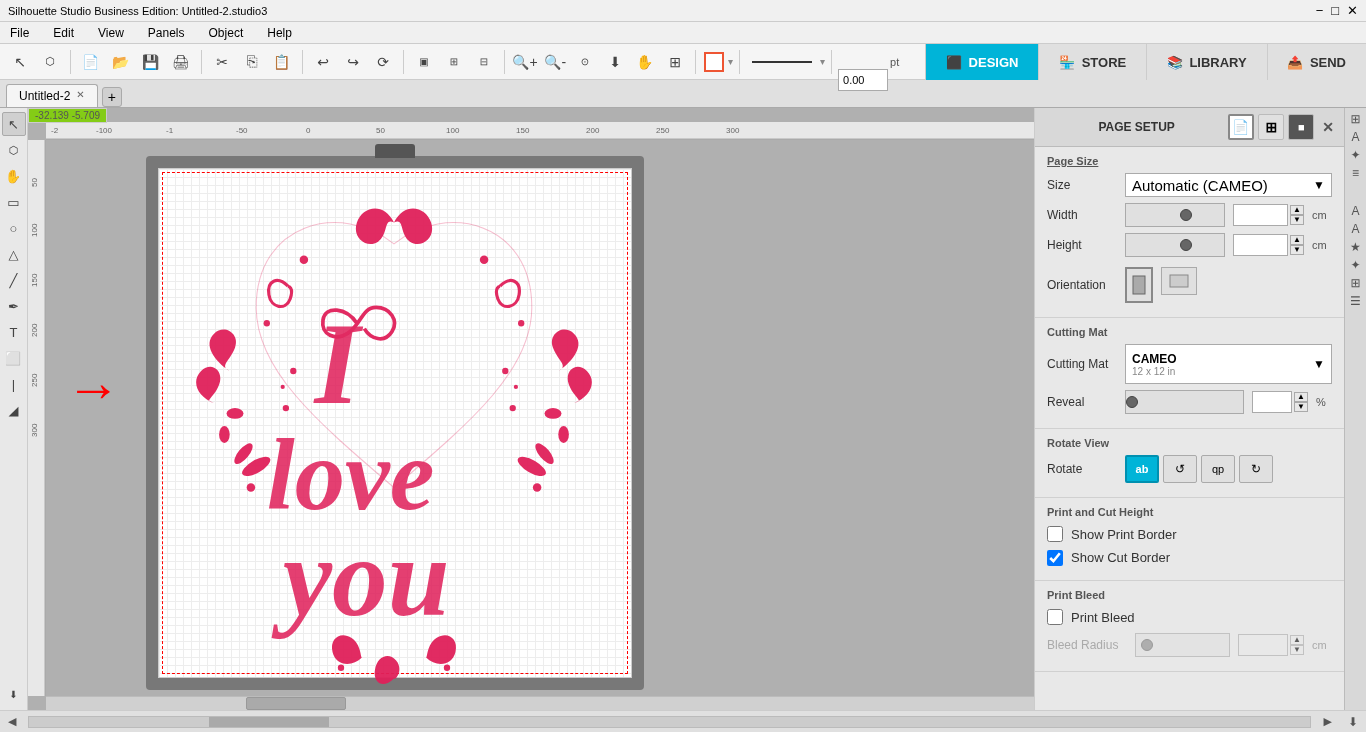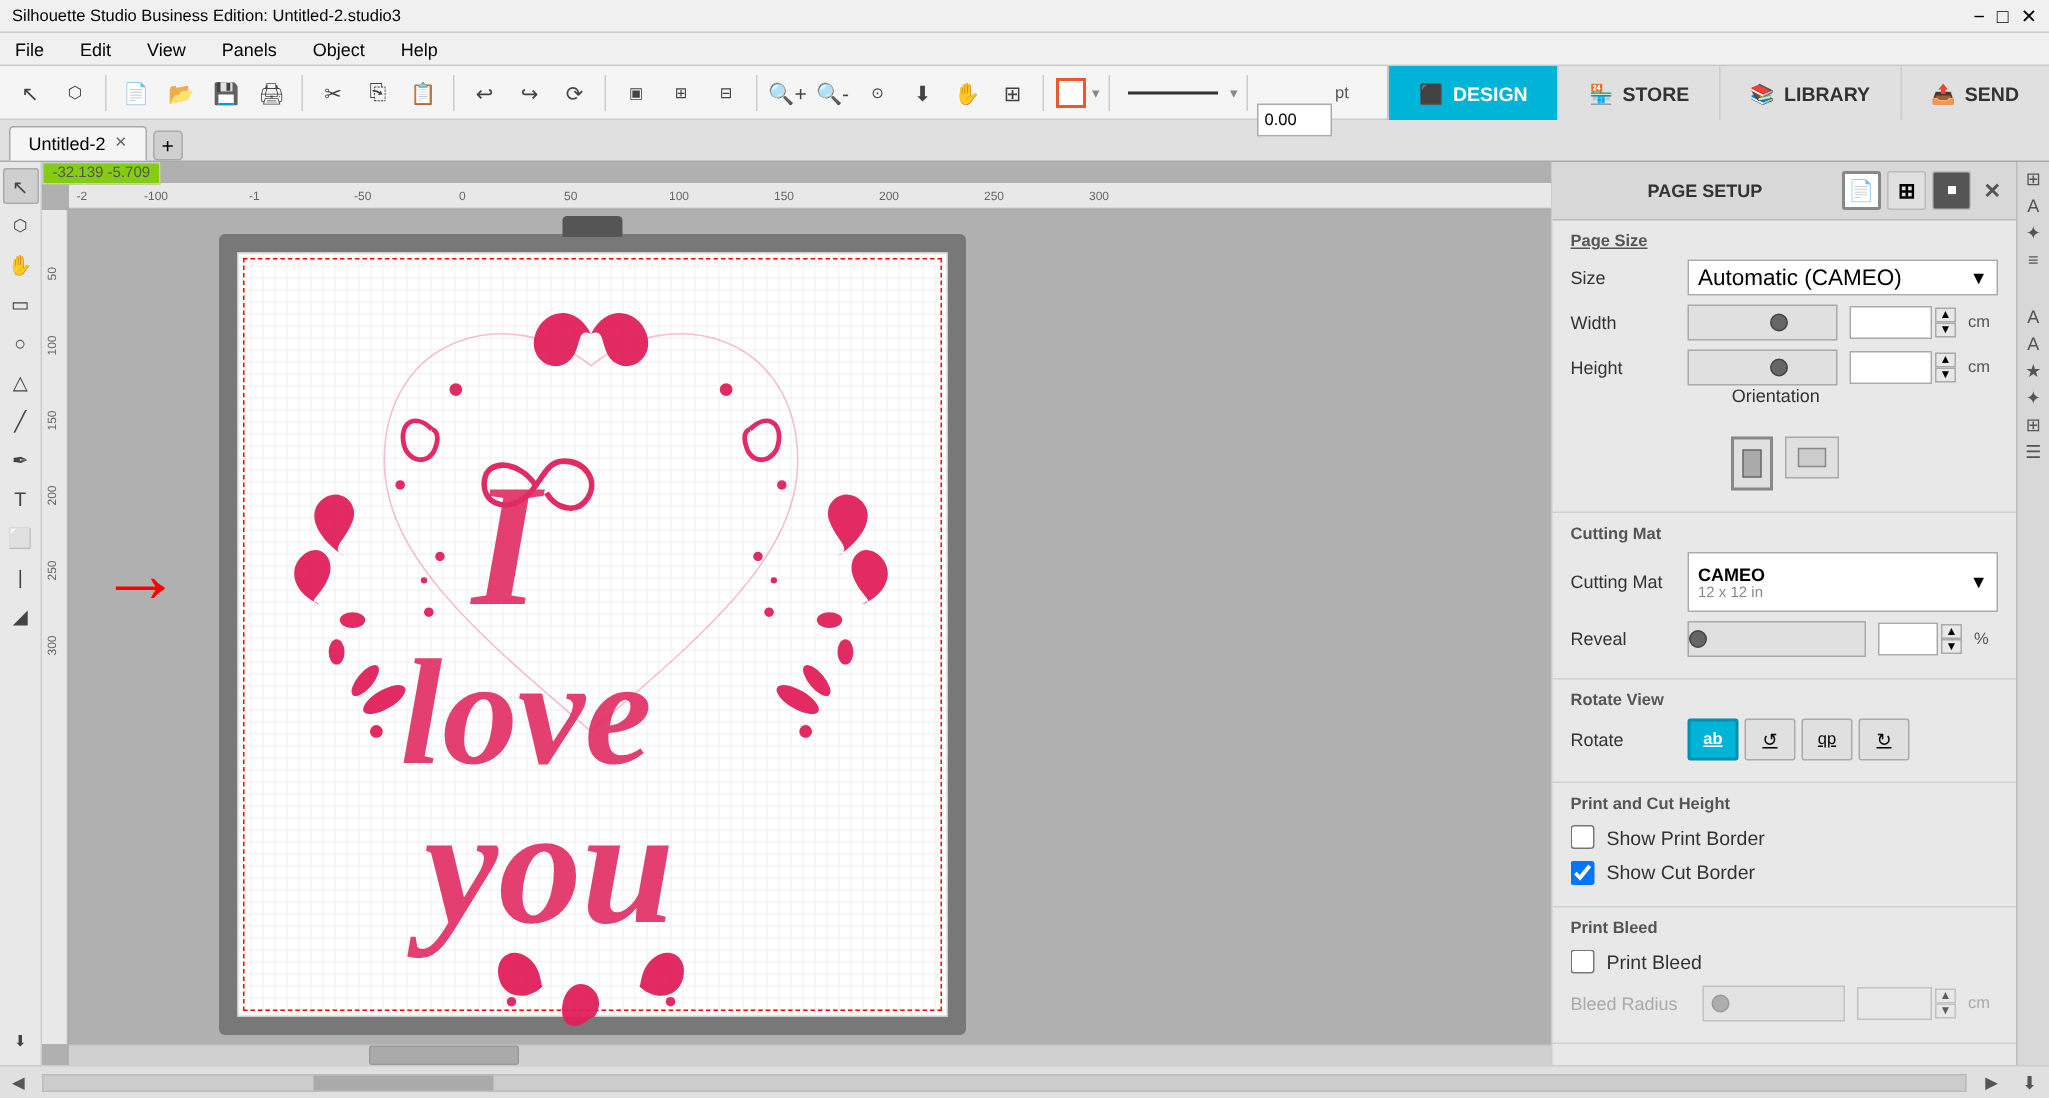--- a/index.html
+++ b/index.html
@@ -300,21 +300,20 @@
       gap: 4px;
     }
     .rotate-btn {
       width: 34px; height: 28px;
       border: 1px solid #aaa;
       background: #e8e8e8;
       cursor: pointer;
       display: flex; align-items: center; justify-content: center;
       font-size: 11px;
       border-radius: 2px;
-      text-decoration: underline;
     }
     .rotate-btn.active { background: #00b4d8; border-color: #0090b0; color: white; }
 
     .checkbox-row {
       display: flex;
       align-items: center;
       gap: 8px;
       margin-bottom: 6px;
     }
     .checkbox-row input[type="checkbox"] {
@@ -614,36 +613,36 @@
         <div class="spinner-group" style="display:flex;align-items:center;gap:2px;">
           <input class="spinner-input" type="text" style="width: 55px; height: 22px; border: 1px solid rgb(170, 170, 170); text-align: right; font-size: 11px;">
           <div class="spinner-btns">
             <div class="spinner-btn">▲</div>
             <div class="spinner-btn">▼</div>
           </div>
         </div>
         <span class="field-unit" style="font-size:11px;color:#555;width:20px;">cm</span>
       </div>
 
-      <div class="field-row" style="display:flex;align-items:center;gap:8px;margin-bottom:0;">
+      <div class="field-row" style="display:flex;align-items:center;gap:8px;margin-bottom:10px;">
         <span class="field-label" style="width:70px;font-size:12px;">Height</span>
         <div style="position:relative;flex:1;height:24px;background:#e0e0e0;border:1px solid #aaa;">
           <div style="position:absolute;top:50%;left:55%;transform:translateY(-50%);width:12px;height:12px;background:#666;border-radius:50%;border:1px solid #444;"></div>
         </div>
         <div class="spinner-group" style="display:flex;align-items:center;gap:2px;">
           <input class="spinner-input" type="text" style="width: 55px; height: 22px; border: 1px solid rgb(170, 170, 170); text-align: right; font-size: 11px;">
           <div class="spinner-btns">
             <div class="spinner-btn">▲</div>
             <div class="spinner-btn">▼</div>
           </div>
         </div>
         <span class="field-unit" style="font-size:11px;color:#555;width:20px;">cm</span>
       </div>
 
-      <div class="field-row" style="display:flex;align-items:center;gap:20px;flex-direction:column;">
+      <div class="field-row" style="display:flex;align-items:center;gap:8px;">
         <span class="field-label" style="width:70px;font-size:12px;">Orientation</span>
         <div class="orientation-btns" style="display:flex;gap:8px;">
           <div style="width:28px;height:36px;border:2px solid #888;background:#e0e0e0;cursor:pointer;display:flex;align-items:center;justify-content:center;">
             <svg width="14" height="20" viewBox="0 0 14 20">
                 <rect x="1" y="1" width="12" height="18" fill="#aaa" stroke="#666" stroke-width="1"></rect>
               </svg>
           </div>
           <div style="width:36px;height:28px;border:1px solid #aaa;background:#e0e0e0;cursor:pointer;display:flex;align-items:center;justify-content:center;">
             <svg width="20" height="14" viewBox="0 0 20 14">
                 <rect x="1" y="1" width="18" height="12" fill="#ccc" stroke="#888" stroke-width="1"></rect>

